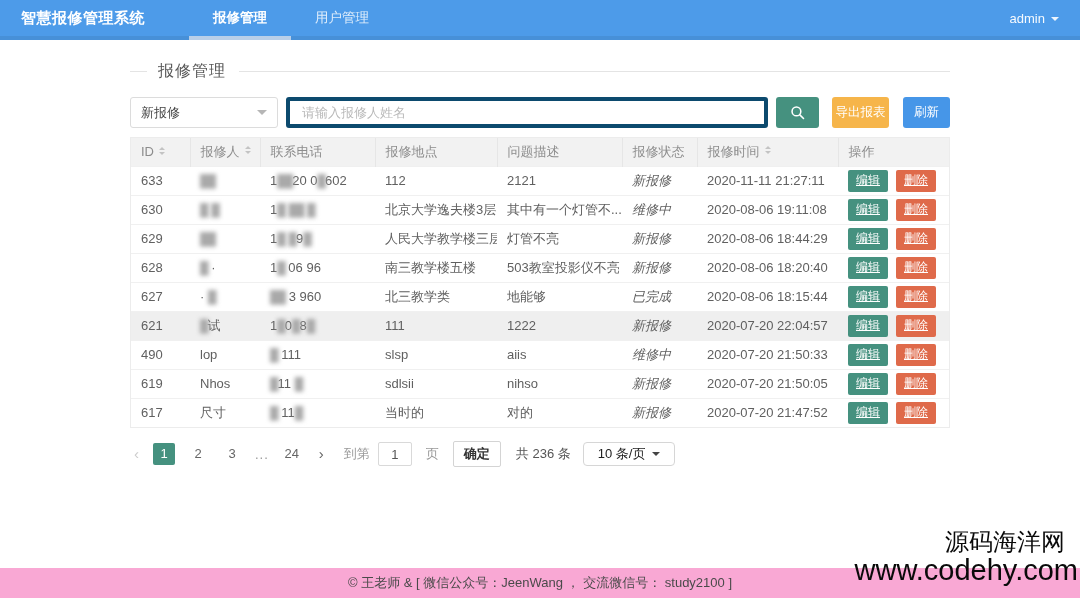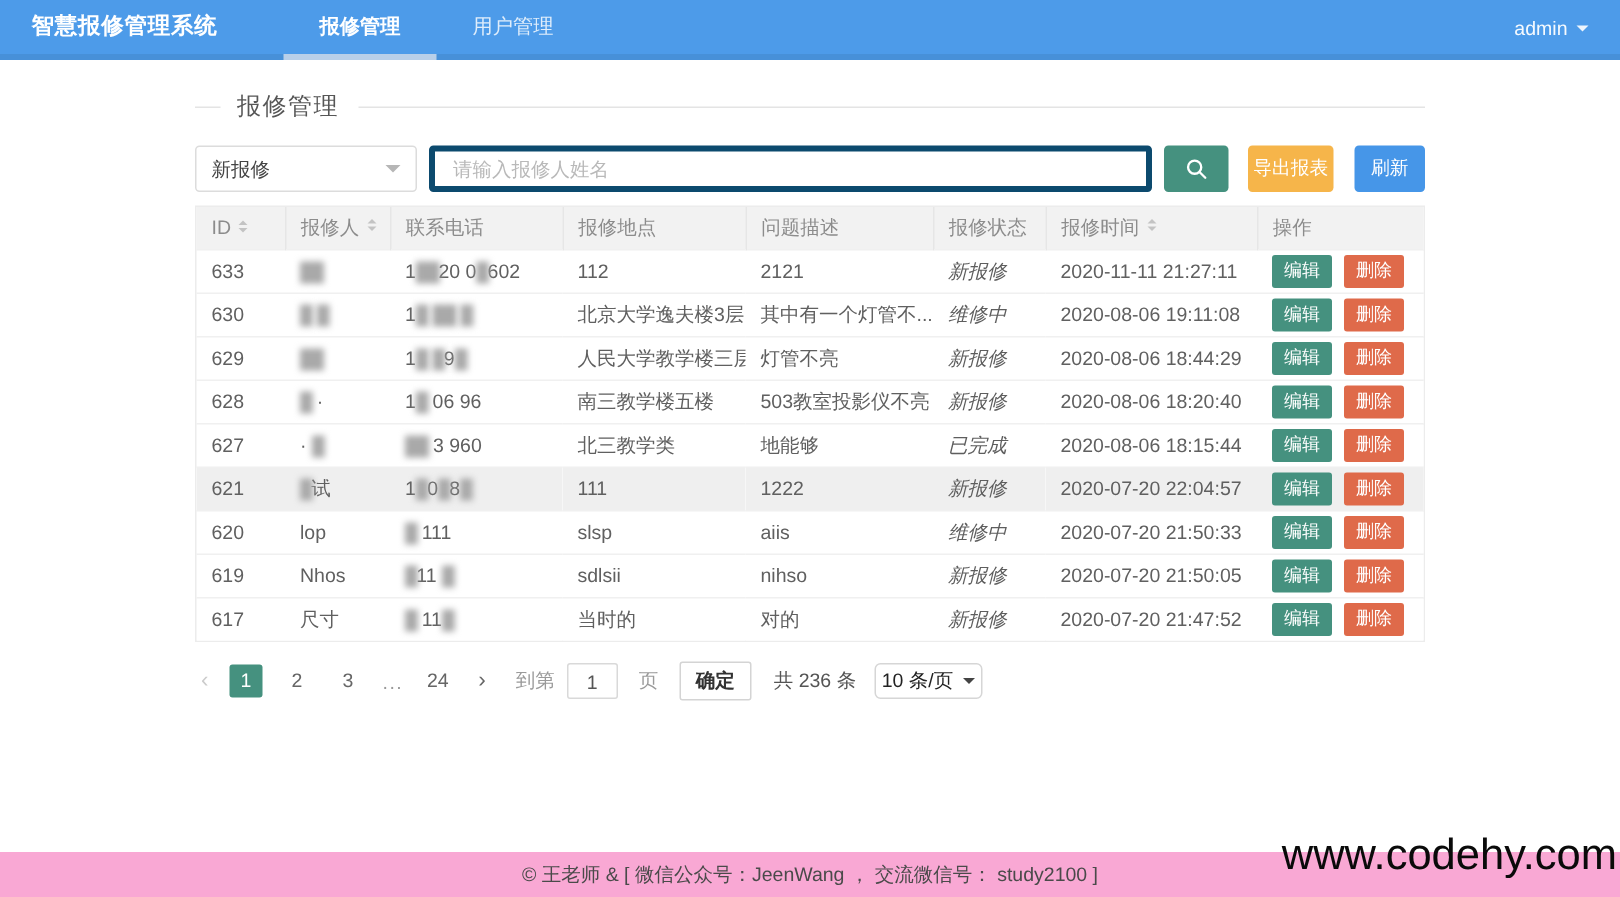--- a/index.html
+++ b/index.html
@@ -82,21 +82,21 @@
   tbody td{
     height:29px; padding:0 10px; color:#606060; border-top:1px solid #f0f0f0;
     white-space:nowrap; overflow:hidden; background:#fff;
   }
   tbody tr.hl td{ background:#efefef; }
   td.status{ font-style:italic; color:#5e5e5e; }
   .redact{
     color:#a9a9a9; filter:blur(2px); letter-spacing:-1px; font-size:12px;
     border-radius:2px; user-select:none;
   }
-  .btn-mini{ height:22px; padding:0 8px; font-size:12px; border-radius:2px; }
+  .btn-mini{ height:22px; padding:0 8px; font-size:12px; border-radius:2px;text-decoration:underline; }
   .btn-edit{ background:#45917f; margin-right:8px; }
   .btn-delete{ background:#df6a4a; }
 
   
   .pagination{ display:flex; align-items:center; margin-top:13px; font-size:13px; color:#666; }
   .pg-arrow{ cursor:pointer; font-size:15px; padding:0 4px; margin-right:10px; line-height:22px;}
   .pg-arrow.disabled{ color:#ccc; cursor:default; }
   .pg-num{ min-width:22px; height:22px; line-height:22px; text-align:center; margin-right:12px;
            cursor:pointer; border-radius:2px; padding:0 3px;}
   .pg-num.active{ background:#45917f; color:#fff; }
@@ -108,21 +108,21 @@
     font-family:"Liberation Sans","DejaVu Sans",sans-serif;
   }
   .confirm-btn{
     margin-left:14px; height:26px; padding:0 10px; background:#fff; color:#333;
     border:1px solid #d4d4d4; border-radius:2px; font-size:13px; cursor:pointer; font-weight:600;
     font-family:"Liberation Sans","DejaVu Sans",sans-serif;
   }
   .total-label{ margin-left:15px; color:#555; }
   .pagesize-select{
     margin-left:12px; height:24px; border:1px solid #d6d6d6; border-radius:4px;
-    display:inline-flex; align-items:center; padding:0 4px; color:#222; cursor:pointer;
+    display:inline-flex; align-items:center; padding:0 14px; color:#222; cursor:pointer;
     font-weight:500; background:#fff;
   }
   .caret-small{ width:0;height:0;border:4px solid transparent;border-top-color:#444; margin-left:7px; margin-top:4px;}
 
   
   .footer{
     position:absolute; left:0; right:0; bottom:0; height:30px; background:#f9a8d4;
     display:flex; align-items:center; justify-content:center;
     font-size:13px; color:#4a4a4a;
   }
@@ -287,21 +287,21 @@
             <td>621</td>
             <td><span class="redact">█</span>试</td>
             <td>1<span class="redact">█</span>0<span class="redact">█</span>8<span class="redact">█</span></td>
             <td>111</td>
             <td>1222</td>
             <td class="status">新报修</td>
             <td>2020-07-20 22:04:57</td>
             <td><button class="btn btn-mini btn-edit">编辑</button><button class="btn btn-mini btn-delete">删除</button></td>
           </tr>
           <tr>
-            <td>620</td>
+            <td>490</td>
             <td>lop</td>
             <td><span class="redact">█</span> 111</td>
             <td>slsp</td>
             <td>aiis</td>
             <td class="status">维修中</td>
             <td>2020-07-20 21:50:33</td>
             <td><button class="btn btn-mini btn-edit">编辑</button><button class="btn btn-mini btn-delete">删除</button></td>
           </tr>
           <tr>
             <td>619</td>
@@ -346,14 +346,15 @@
     </span>
   </div>
 
 </div>
 
 <div class="footer">
   <span>© 王老师 &amp; [ 微信公众号：JeenWang ， 交流微信号： study2100 ]</span>
 </div>
 
 <div class="watermark">
+  <div class="wm1">源码海洋网</div>
   <div class="wm2">www.codehy.com</div>
 </div>
 
 </body></html>

